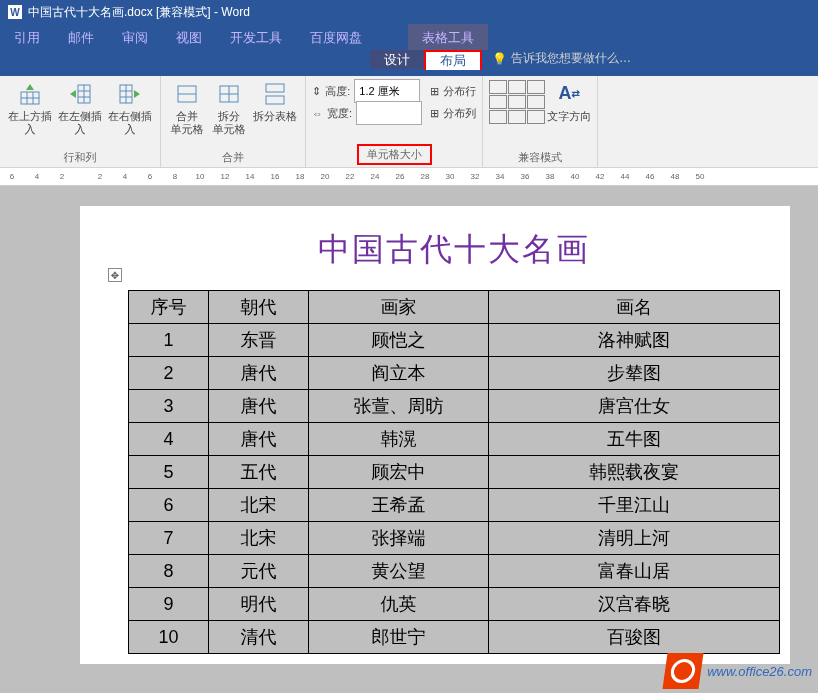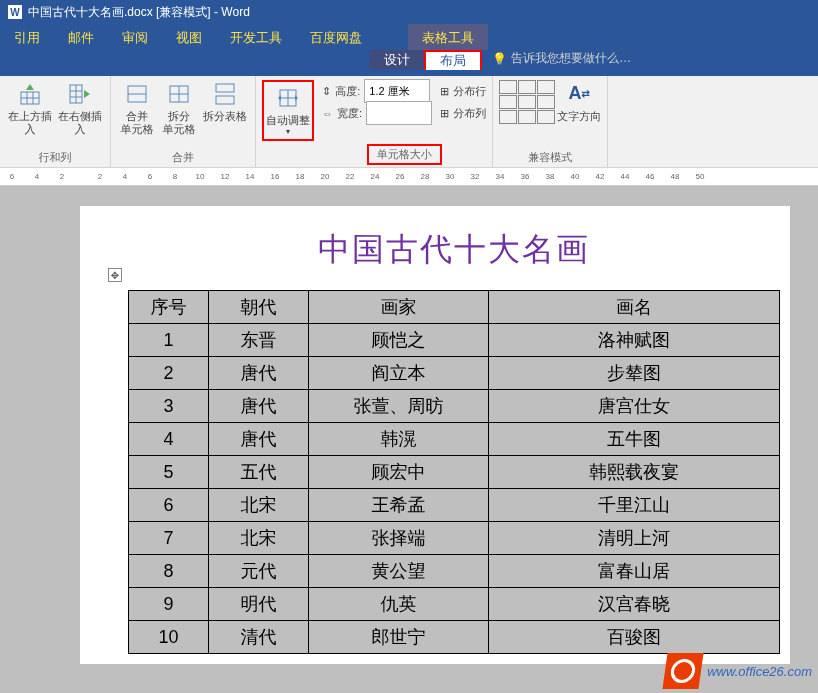--- a/index.html
+++ b/index.html
@@ -1,21 +1,21 @@
 <!DOCTYPE html>
 <html><head>
   <meta charset="utf-8">
   <style>
     * { margin: 0; padding: 0; box-sizing: border-box; font-family: "Microsoft YaHei", Arial, sans-serif; }
     body { width: 818px; height: 693px; background: #fff; overflow: hidden; position: relative; }
 
     .titlebar { background: #2b579a; color: #fff; height: 24px; display: flex; align-items: center; padding: 0 8px; font-size: 12px; gap: 6px; }
     .titlebar .word-icon { width: 14px; height: 14px; background: #fff; color: #2b579a; font-size: 10px; font-weight: bold; display: flex; align-items: center; justify-content: center; }
 
-    .tabs { background: #2b579a; color: #fde047; height: 26px; display: flex; align-items: stretch; font-size: 13px; }
+    .tabs { background: #2b579a; color: #c4b5fd; height: 26px; display: flex; align-items: stretch; font-size: 13px; }
     .tab { padding: 0 14px; display: flex; align-items: center; cursor: pointer; border-top: 1px solid transparent; }
     .tab.context { background: #555b87; margin-left: 120px; }
     .tab.sub { background: #404c7c; }
     .tab.sub.active { background: #fff; color: #2b579a; border: 2px solid #ff0000; border-bottom: none; }
     .tell-me { display: flex; align-items: center; gap: 4px; padding: 0 10px; color: #d0d0d0; font-size: 12px; }
 
     .tabs2 { background: #2b579a; color: #fff; height: 26px; display: flex; align-items: flex-start; font-size: 13px; }
 
     .ribbon { background: #f1f1f1; height: 92px; display: flex; border-bottom: 1px solid #d4d4d4; }
     .group { border-right: 1px solid #d4d4d4; display: flex; flex-direction: column; justify-content: space-between; padding: 4px 6px 0 6px; }
@@ -92,20 +92,32 @@
               <line x1="15" y1="10" x2="15" y2="22" stroke="#5b8bbd"></line>
               <line x1="3" y1="16" x2="21" y2="16" stroke="#5b8bbd"></line>
               <polygon points="12,2 8,8 16,8" fill="#5bae5b"></polygon>
             </svg>
         </div>
         <span>在上方插入</span>
       </div>
       <div class="btn-lg">
         <div class="ico">
           <svg class="ico-tbl" viewBox="0 0 24 24">
+              <rect x="10" y="3" width="12" height="18" fill="none" stroke="#5b8bbd" stroke-width="1"></rect>
+              <line x1="16" y1="3" x2="16" y2="21" stroke="#5b8bbd"></line>
+              <line x1="10" y1="9" x2="22" y2="9" stroke="#5b8bbd"></line>
+              <line x1="10" y1="15" x2="22" y2="15" stroke="#5b8bbd"></line>
+              <polygon points="2,12 8,8 8,16" fill="#5bae5b"></polygon>
+            </svg>
+        </div>
+        <span>在左侧插入</span>
+      </div>
+      <div class="btn-lg">
+        <div class="ico">
+          <svg class="ico-tbl" viewBox="0 0 24 24">
               <rect x="2" y="3" width="12" height="18" fill="none" stroke="#5b8bbd" stroke-width="1"></rect>
               <line x1="8" y1="3" x2="8" y2="21" stroke="#5b8bbd"></line>
               <line x1="2" y1="9" x2="14" y2="9" stroke="#5b8bbd"></line>
               <line x1="2" y1="15" x2="14" y2="15" stroke="#5b8bbd"></line>
               <polygon points="22,12 16,8 16,16" fill="#5bae5b"></polygon>
             </svg>
         </div>
         <span>在右侧插入</span>
       </div>
     </div>
@@ -141,35 +153,20 @@
               <rect x="3" y="2" width="18" height="8" fill="none" stroke="#5b8bbd"></rect>
               <rect x="3" y="14" width="18" height="8" fill="none" stroke="#5b8bbd"></rect>
             </svg>
         </div>
         <span>拆分表格</span>
       </div>
     </div>
     <div class="group-label">合并</div>
   </div>
 
-  <div class="group" style="border-right:none;padding-right:2px;">
-    <div class="btn-lg hilite" style="width:52px;padding:2px;">
-      <div class="ico">
-        <svg class="ico-tbl" viewBox="0 0 24 24">
-            <rect x="4" y="4" width="16" height="16" fill="none" stroke="#5b8bbd"></rect>
-            <line x1="4" y1="12" x2="20" y2="12" stroke="#5b8bbd"></line>
-            <line x1="12" y1="4" x2="12" y2="20" stroke="#5b8bbd"></line>
-            <polygon points="2,12 5,9 5,15" fill="#5b8bbd"></polygon>
-            <polygon points="22,12 19,9 19,15" fill="#5b8bbd"></polygon>
-          </svg>
-      </div>
-      <span>自动调整</span>
-      <span style="font-size:8px;">▾</span>
-    </div>
-  </div>
 
   <div class="group">
     <div class="group-items">
       <div class="stack">
         <div class="btn-sm-row">
           <span>⇕</span>
           <span>高度:</span>
           <input class="input-dim" value="1.2 厘米" style="">
         </div>
         <div class="btn-sm-row">

